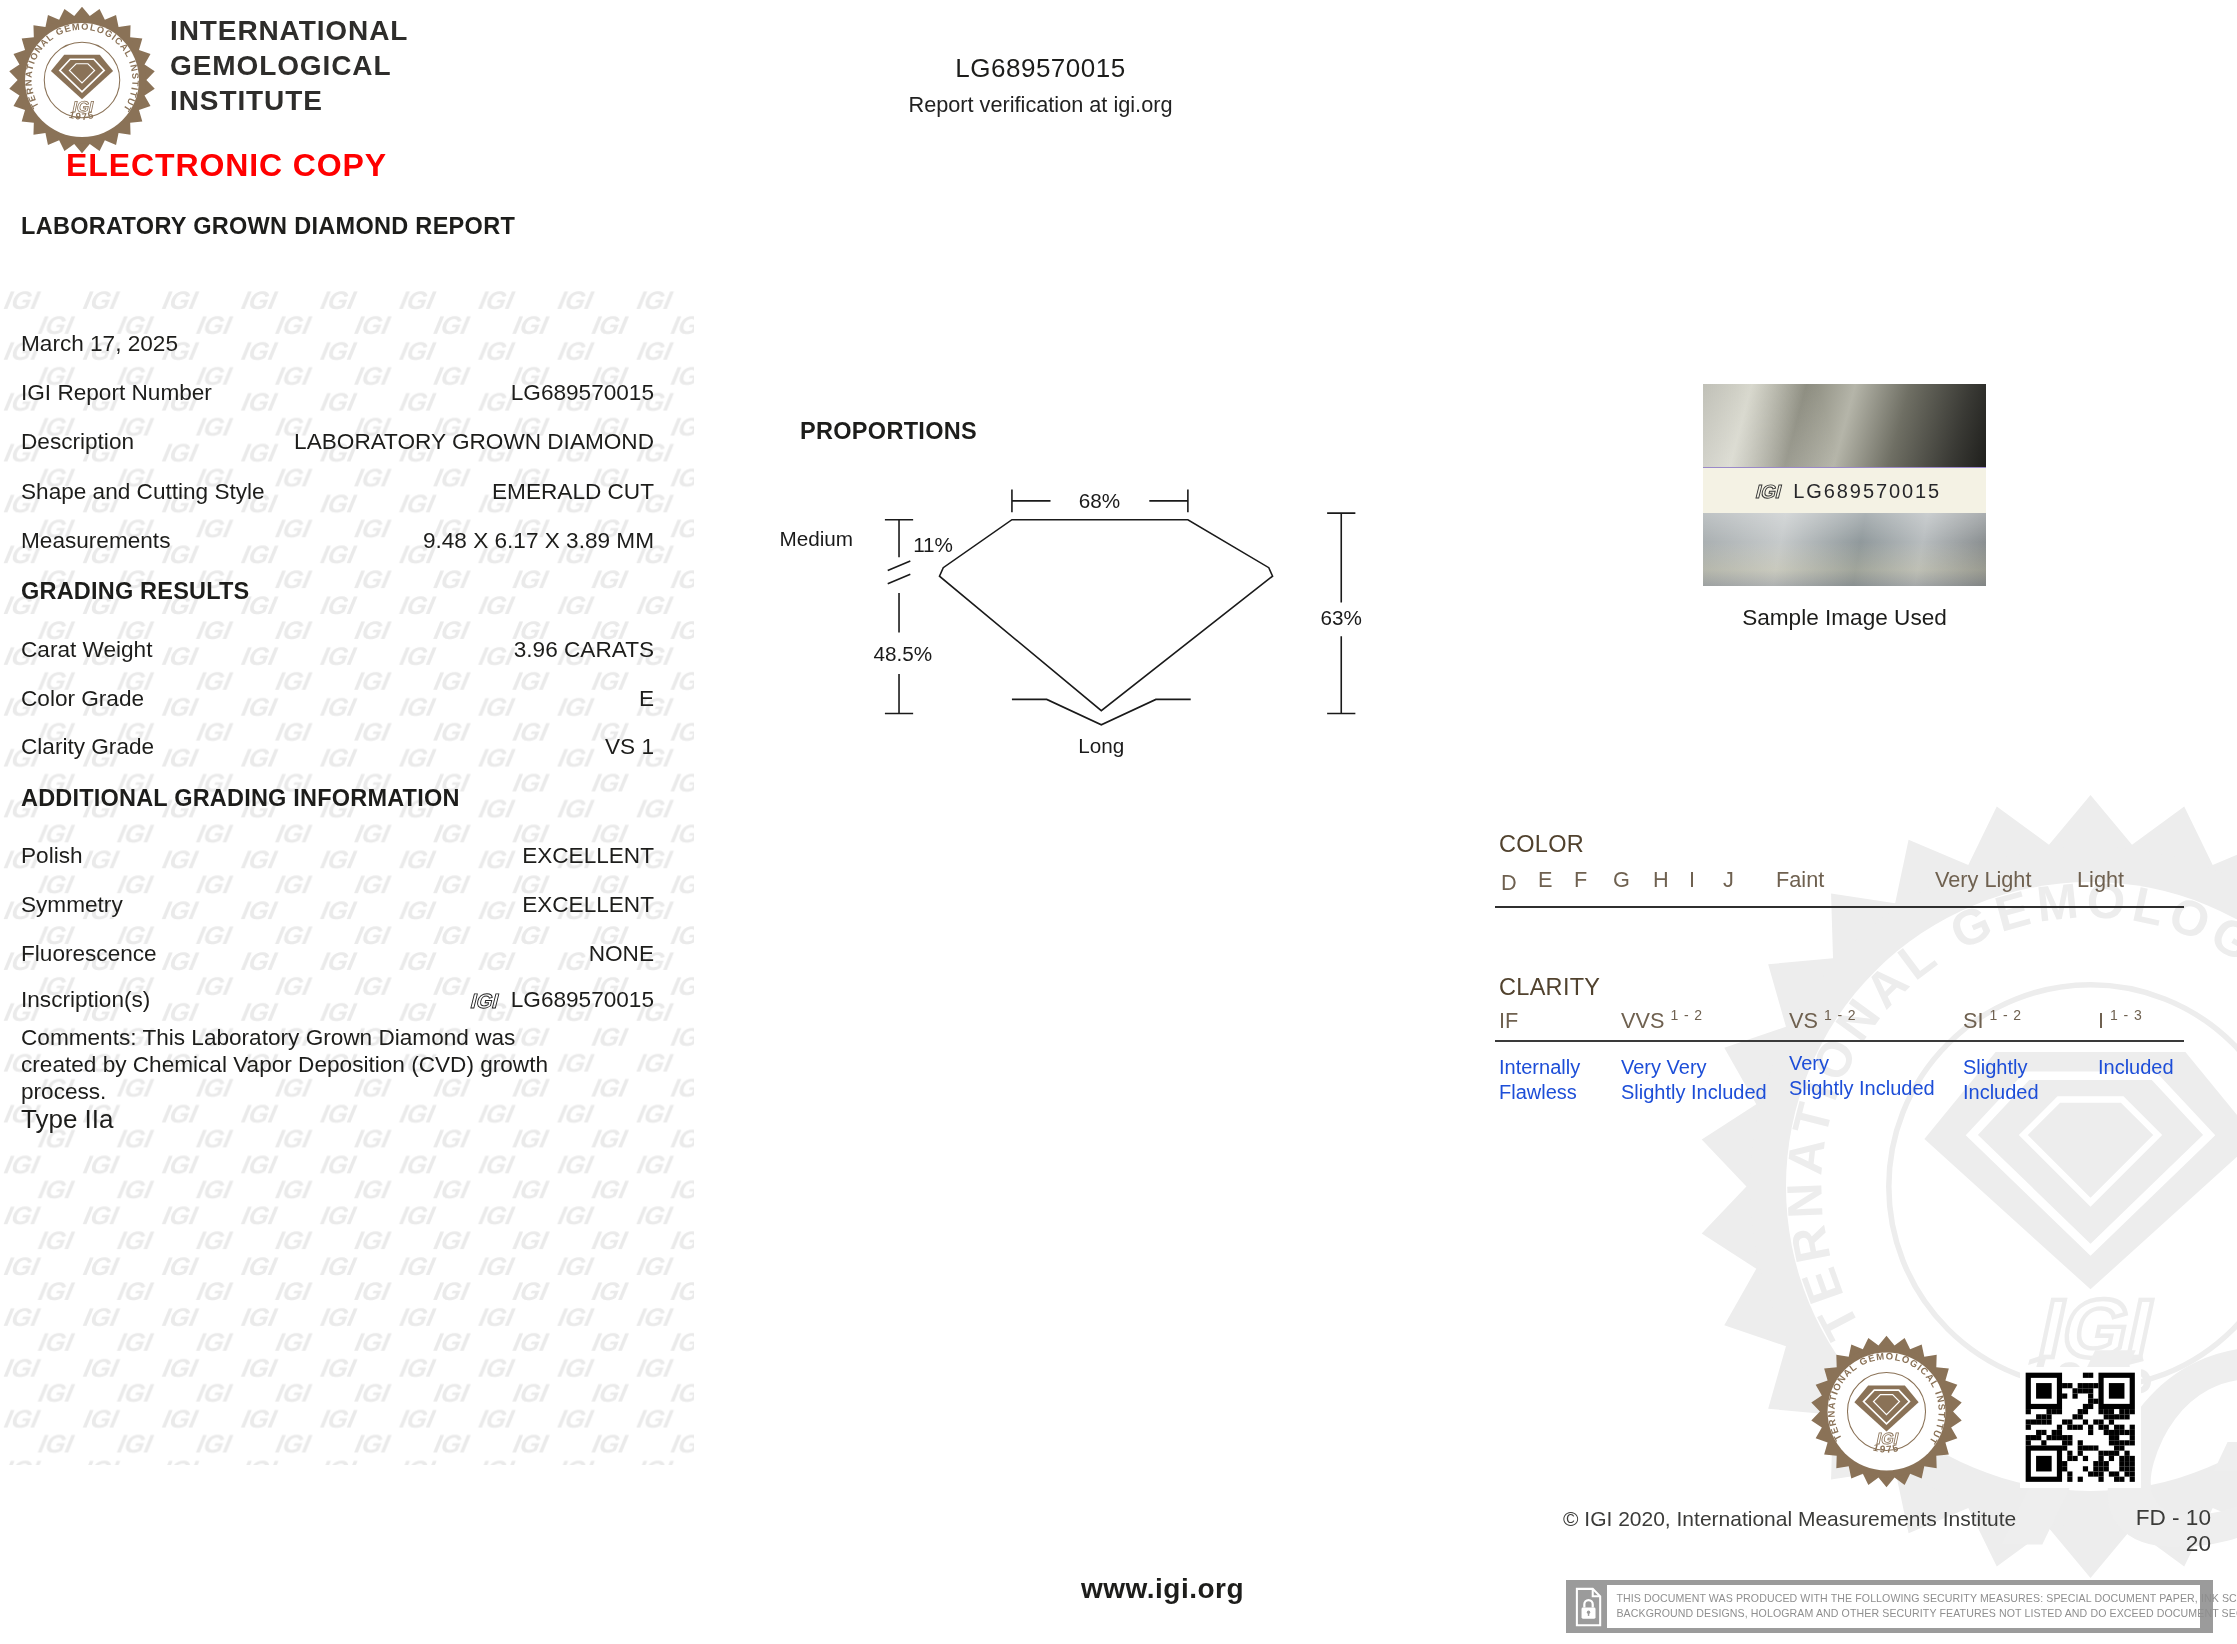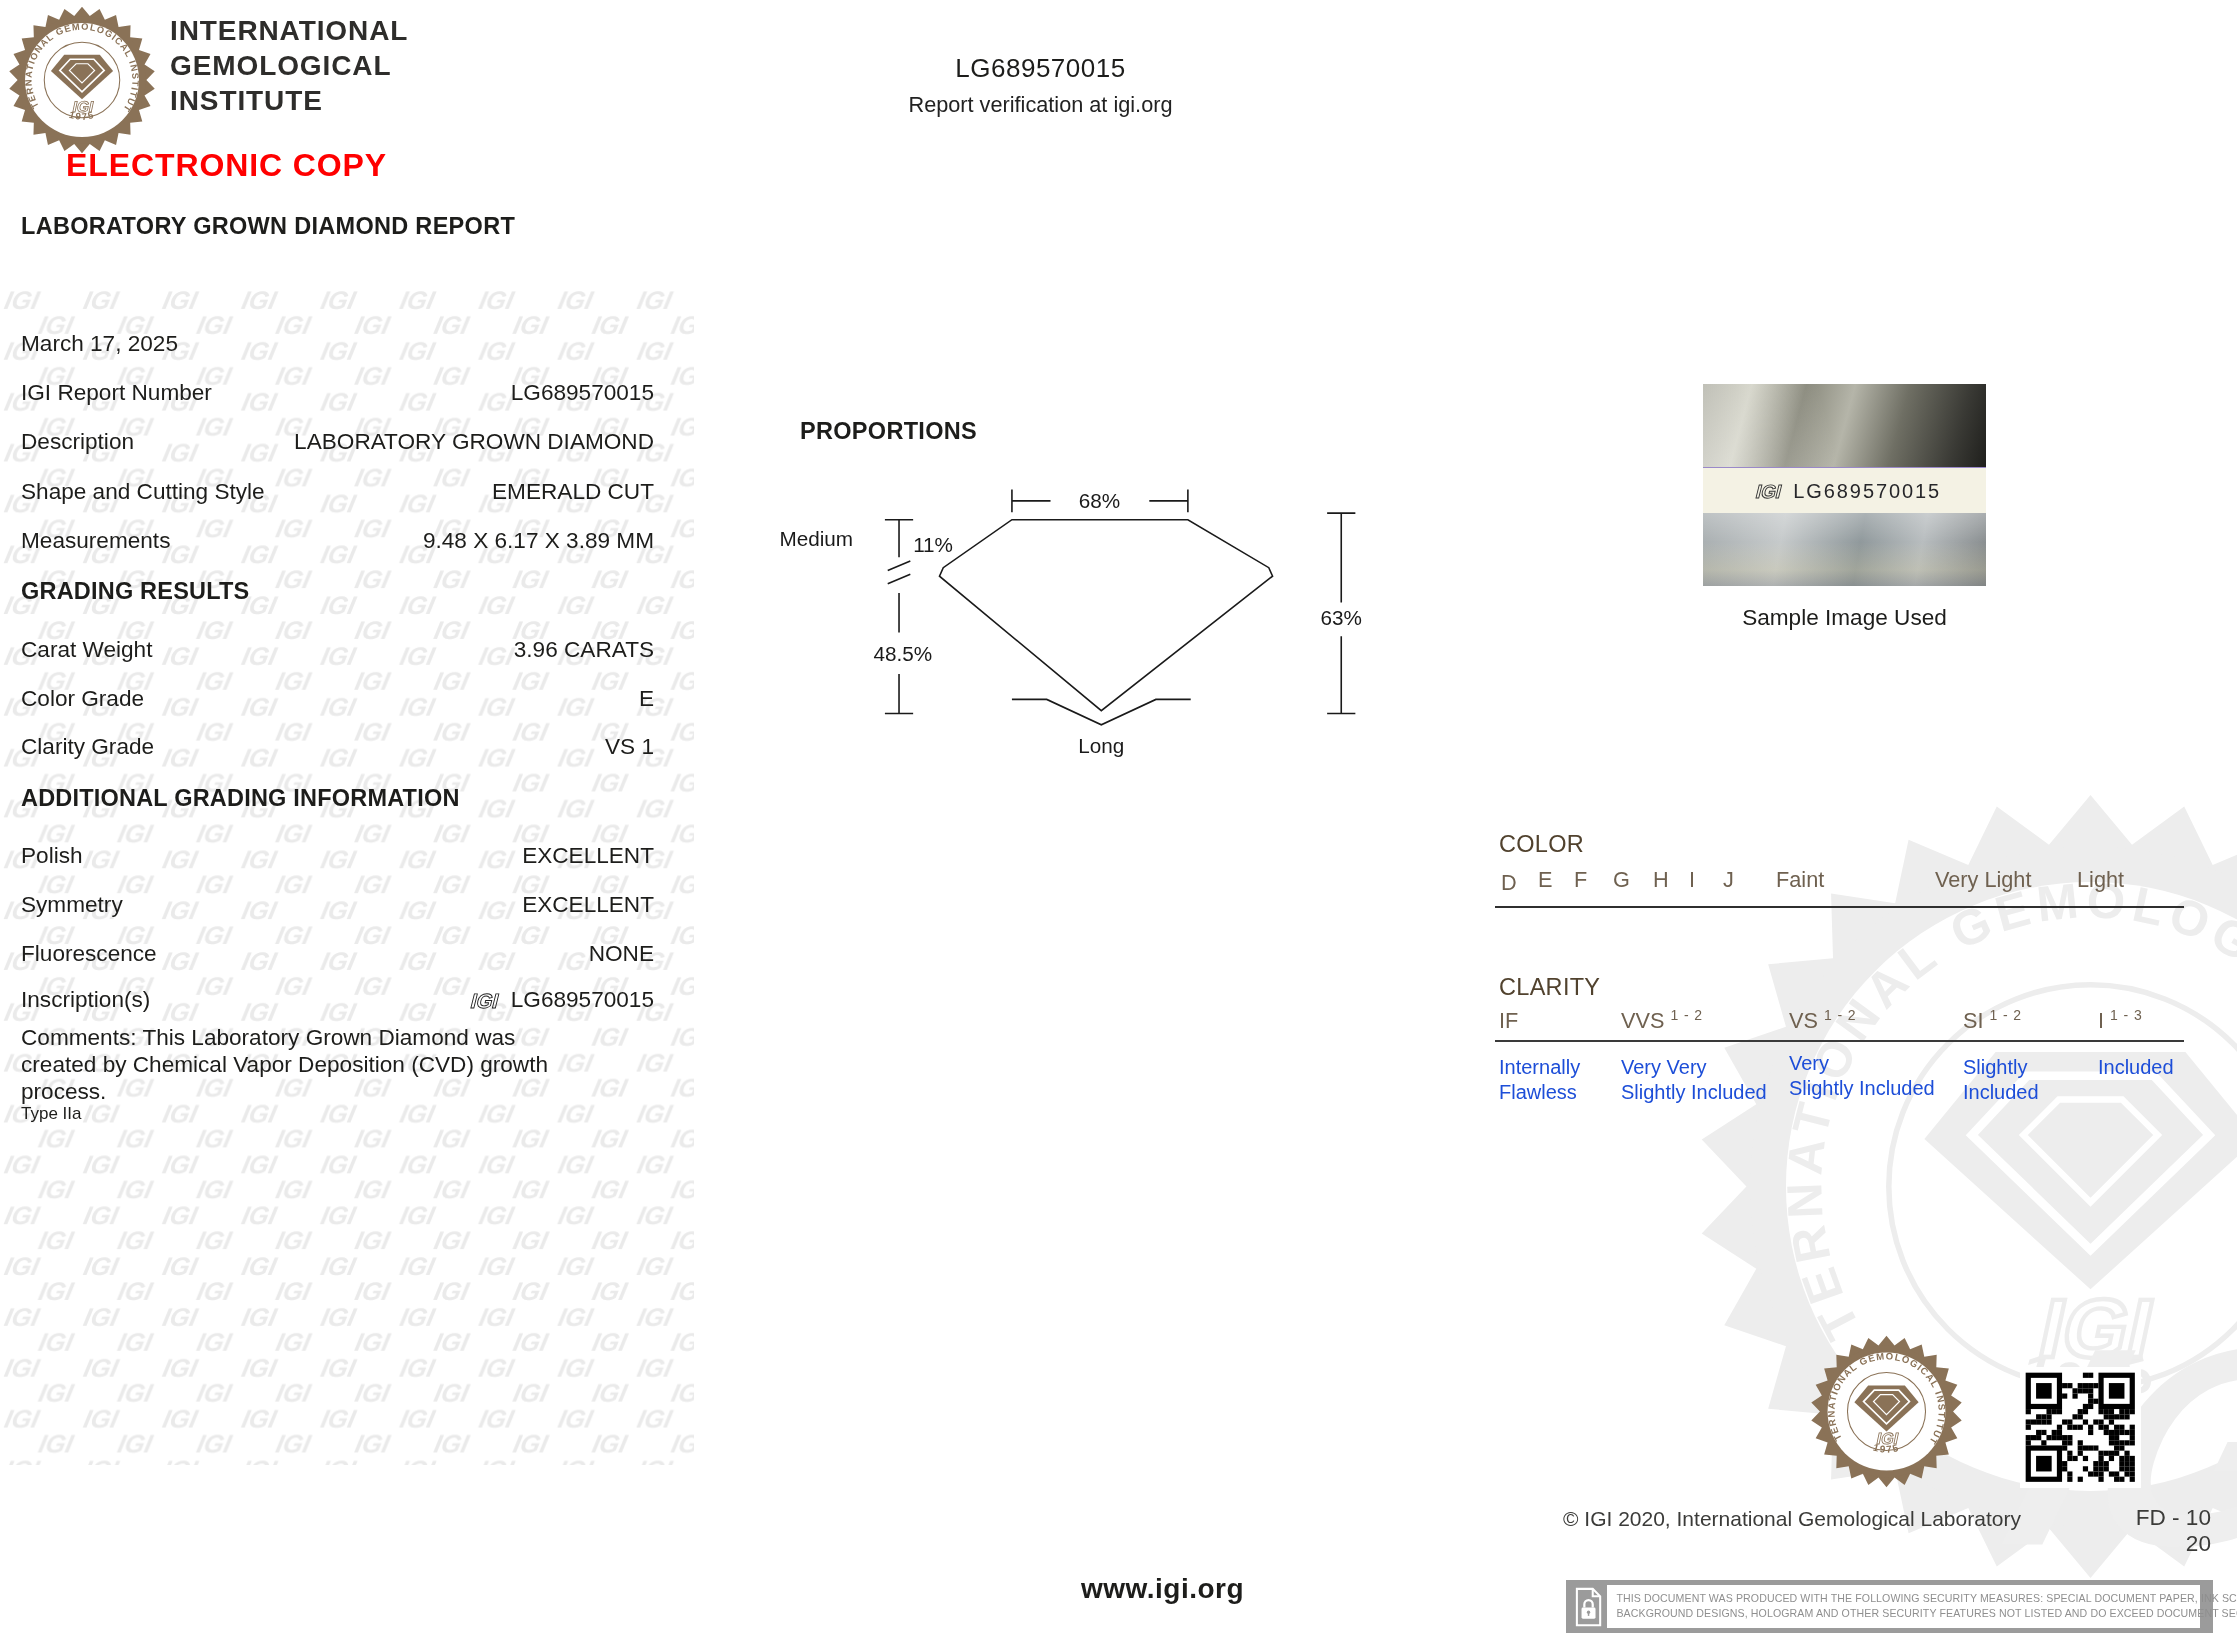--- a/index.html
+++ b/index.html
@@ -12,21 +12,21 @@
   .electronic-copy{left:66px;top:147px;font-size:32px;font-weight:bold;color:#ff0000;letter-spacing:0.9px;}
   .report-title{left:21px;top:213px;font-size:23.5px;font-weight:bold;letter-spacing:0.3px;}
   .report-number-top{left:904px;top:53px;width:273px;text-align:center;font-size:26px;letter-spacing:0.5px;}
   .verification{left:885px;top:92px;width:311px;text-align:center;font-size:21.7px;color:#222;}
   
   .frow{position:absolute;left:21px;width:633px;display:flex;justify-content:space-between;font-size:22.6px;}
   .frow .lbl{white-space:nowrap;}
   .frow .val{white-space:nowrap;text-align:right;}
   .sect{position:absolute;left:21px;font-size:23.5px;font-weight:bold;letter-spacing:0.2px;}
   .comments{left:21px;top:1024px;width:546px;font-size:22.6px;line-height:27px;}
-  .typenote{left:21px;top:1104px;font-size:17px;}
+  .typenote{left:21px;top:1104px;font-size:26px;}
   
   .prop-head{left:800px;top:418px;font-size:23.5px;font-weight:bold;letter-spacing:0.3px;}
   
   .sample{left:1703px;top:384px;width:283px;height:202px;overflow:hidden;}
   .si-top{position:absolute;left:0;top:0;width:100%;height:41%;
      background:linear-gradient(105deg,#a3a396 0%,#cfcfc2 16%,#8a8a7d 34%,#b5b5a9 50%,#6f6f64 68%,#3a3a35 88%,#1f1f1c 100%);}
   .si-top::after{content:"";position:absolute;inset:0;
      background:linear-gradient(75deg,rgba(255,255,255,.38),rgba(255,255,255,0) 45%);}
   .si-band{position:absolute;left:0;top:41%;width:100%;height:23%;background:#f4f2e4;
      border-top:1.9px solid #9a89c9;border-bottom:1.9px solid #9cb79b;
@@ -442,21 +442,21 @@
         <rect x="110.0" y="104.5" width="5.5" height="5.5"></rect>
         <rect x="44.0" y="110.0" width="5.5" height="5.5"></rect>
         <rect x="55.0" y="110.0" width="5.5" height="5.5"></rect>
         <rect x="77.0" y="110.0" width="5.5" height="5.5"></rect>
         <rect x="93.5" y="110.0" width="5.5" height="5.5"></rect>
         <rect x="99.0" y="110.0" width="5.5" height="5.5"></rect>
         <rect x="110.0" y="110.0" width="5.5" height="5.5"></rect>
       </g>
   </svg>
 
-  <div class="abs copyright">© IGI 2020, International Gemological Laboratory</div>
+  <div class="abs copyright">© IGI 2020, International Measurements Institute</div>
   <div class="abs formcode">FD - 10 20</div>
   <div class="abs website">www.igi.org</div>
 
   <div class="abs secbar">
     <svg class="abs" style="left:7.5px;top:6.6px" width="30" height="41" viewBox="0 0 32 44">
       <path d="M3,2 H20 L28,10 V41 H3 Z" fill="none" stroke="#fff" stroke-width="2.2"></path>
       <path d="M20,2 V10 H28" fill="none" stroke="#fff" stroke-width="2.2"></path>
       <path d="M11,22 v-3.5 a4.5,4.5 0 0 1 9,0 V22" fill="none" stroke="#fff" stroke-width="2.4"></path>
       <rect x="8" y="22" width="15" height="12" rx="1.5" fill="#fff"></rect>
       <circle cx="15.5" cy="27" r="1.8" fill="#9b9b9b"></circle>

